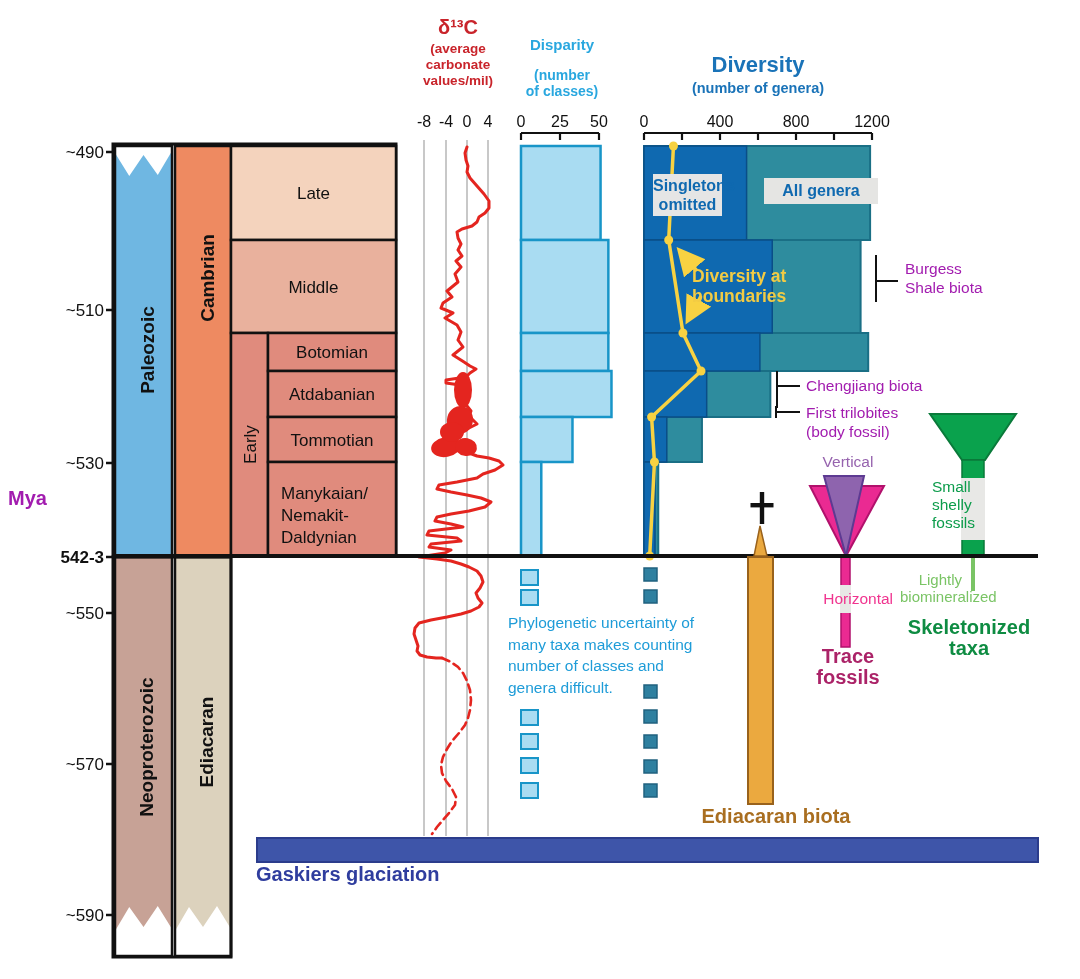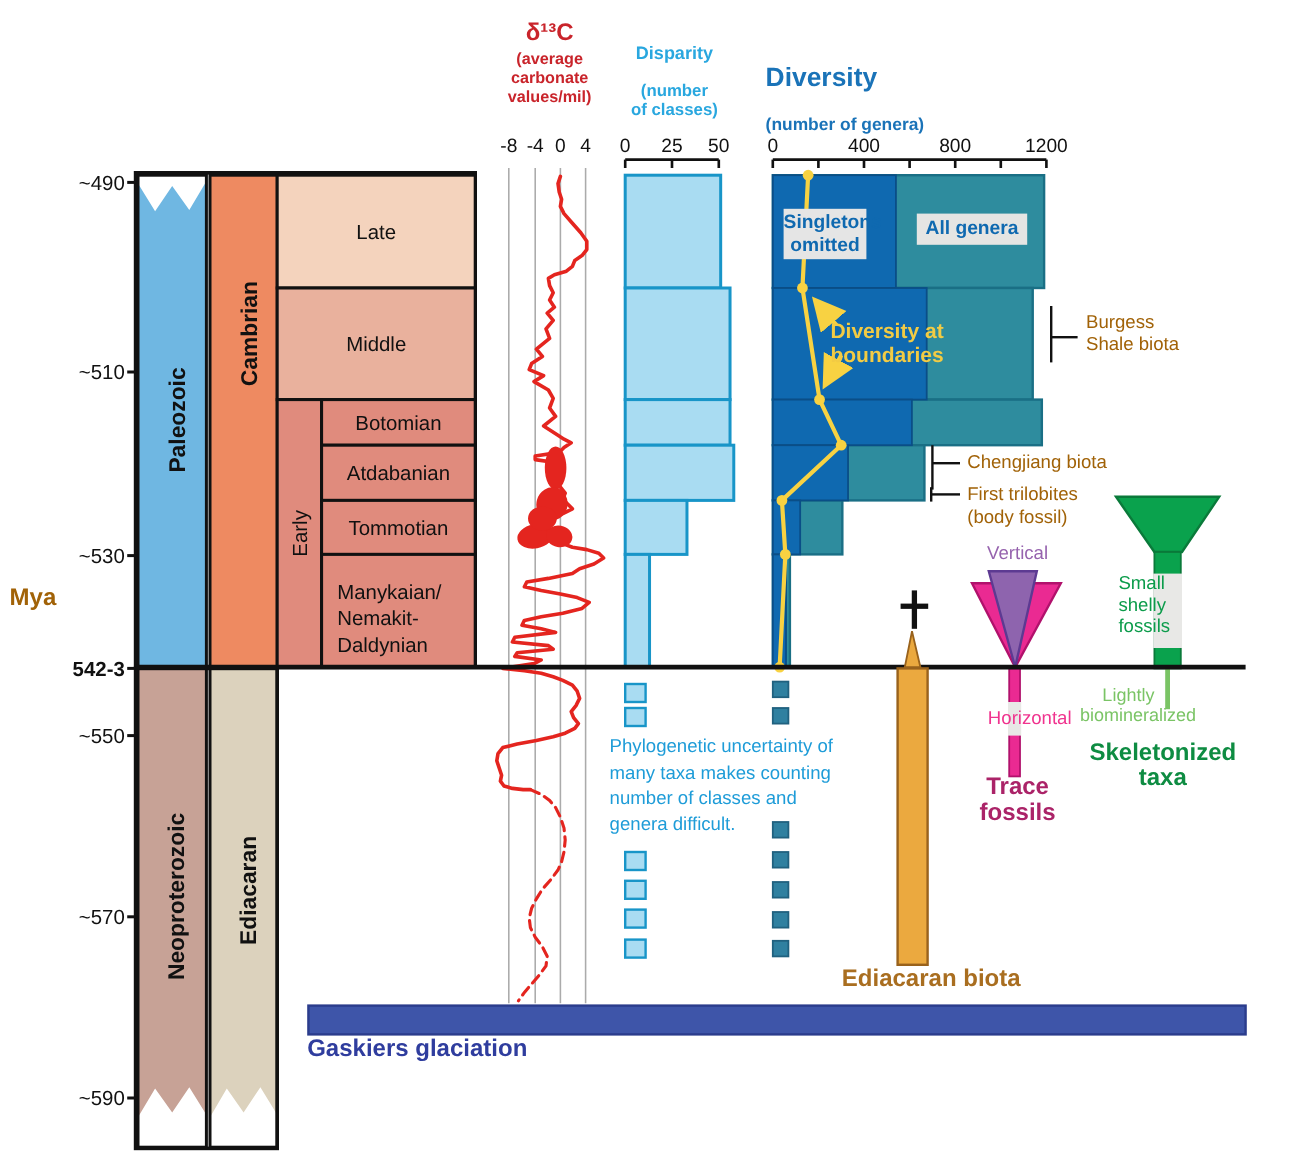--- a/index.html
+++ b/index.html
@@ -1,34 +1,34 @@
 <!DOCTYPE html>
 <html><head>
 <meta charset="utf-8">
 <style>
   html,body{margin:0;padding:0;background:#fff}
   #wrap{position:relative;width:1080px;height:979px;background:#fff;
         font-family:"Liberation Sans",sans-serif;overflow:hidden}
   #fig{position:absolute;left:0;top:0;font-family:"Liberation Sans",sans-serif}
-  .lbl{position:absolute;color:#a16207}
+  .lbl{position:absolute;color:#a21caf}
   .pre{white-space:pre-line}
   #hdr-c13{left:396px;top:16px;width:124px;text-align:center;color:#C9242B}
   #hdr-c13 .h1{font-size:20px;font-weight:bold}
   #hdr-c13 .h2{font-size:13.5px;font-weight:bold;line-height:16px;margin-top:2px}
   #hdr-disp{left:498px;top:36px;width:128px;text-align:center;color:#29A7DF}
   #hdr-disp .h1{font-size:15px;font-weight:bold}
   #hdr-disp .h2{font-size:14px;font-weight:bold;line-height:16px;margin-top:14px}
-  #hdr-div{left:638px;top:52px;width:240px;text-align:left;color:#1A73B8}
+  #hdr-div{left:638px;top:52px;width:240px;text-align:center;color:#1A73B8}
   #hdr-div .h1{font-size:22px;font-weight:bold}
-  #hdr-div .h2{font-size:14.5px;font-weight:bold;margin-top:18px}
+  #hdr-div .h2{font-size:14.5px;font-weight:bold;margin-top:2px}
   #mya{left:8px;top:487px;font-size:20px;font-weight:bold}
   #lbl-singletons{left:653px;top:174px;width:69px;background:#e5e5e5;color:#0F69B0;
      font-weight:bold;font-size:16px;line-height:19px;text-align:center;padding:2px 0}
   #lbl-allgenera{left:764px;top:178px;width:92px;background:#E5E5E3;color:#0F69B0;
-     font-weight:bold;font-size:16px;text-align:center;padding:4px 0}
+     font-weight:bold;font-size:16px;text-align:center;padding:4px 11px}
   #lbl-divbound{left:692px;top:266px;color:#F2CB44;font-weight:bold;font-size:17.5px;line-height:20px}
   #lbl-burgess{left:905px;top:259px;font-size:15.5px;line-height:19px}
   #lbl-chengjiang{left:806px;top:377px;font-size:15.5px}
   #lbl-trilobites{left:806px;top:403px;font-size:15.5px;line-height:19px}
   #lbl-vertical{left:806px;top:453px;width:84px;text-align:center;color:#9663AE;font-size:15.5px}
   #lbl-horizontal{left:803px;top:590px;width:90px;text-align:right;color:#F0348F;font-size:15.5px}
   #lbl-trace{left:796px;top:646px;width:104px;text-align:center;color:#AB2368;
      font-weight:bold;font-size:20px;line-height:21px}
   #lbl-smallshelly{left:932px;top:478px;width:84px;text-align:left;color:#0C9C4B;
      font-size:15.5px;line-height:18px}

